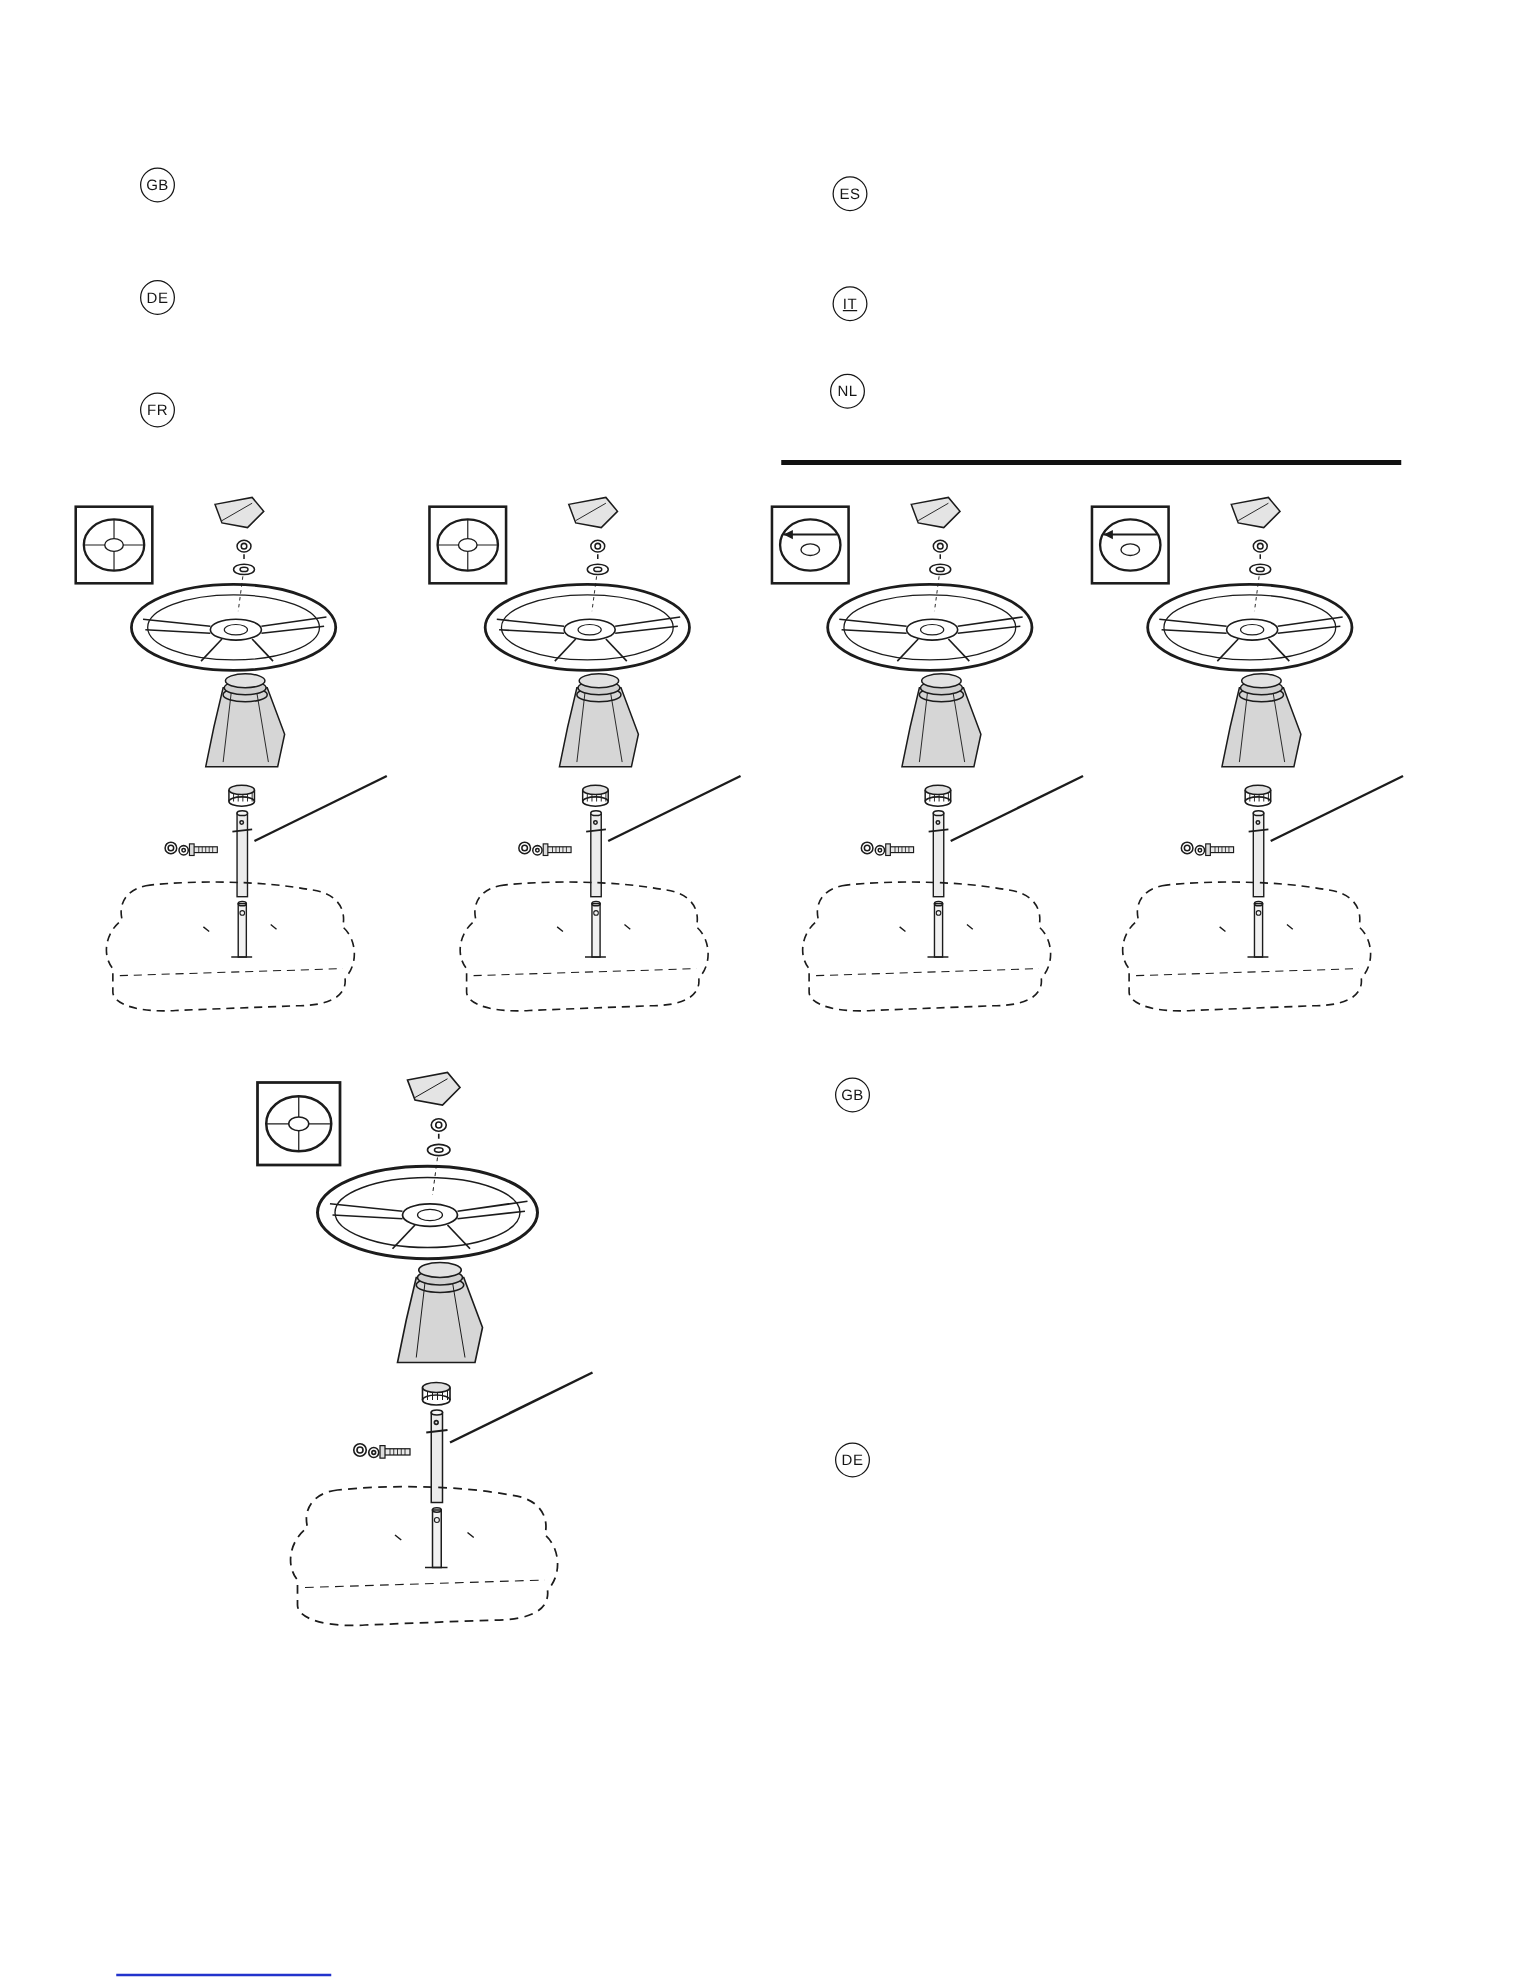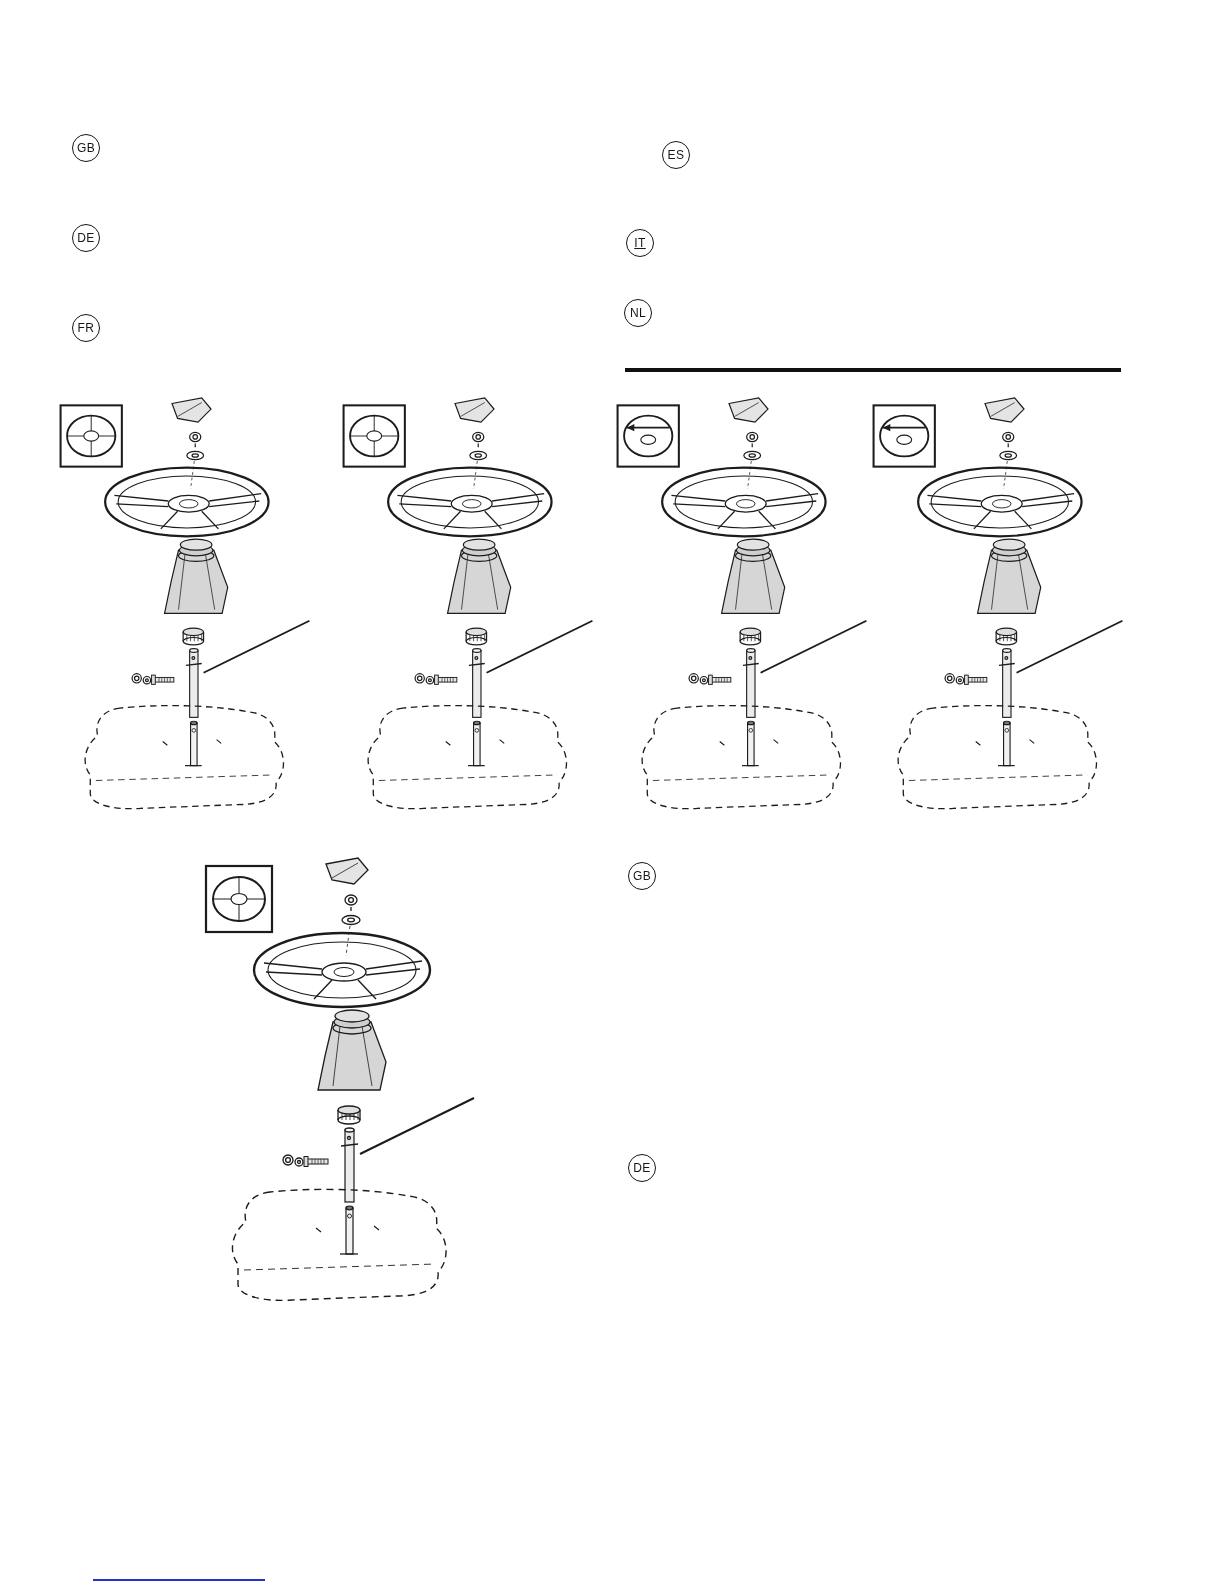--- a/index.html
+++ b/index.html
@@ -15,20 +15,21 @@
   .badge {
     position:absolute;
     width:28px; height:28px;
     border:1.7px solid #161616;
     border-radius:50%;
     display:flex; align-items:center; justify-content:center;
     font-size:12px; font-weight:400; letter-spacing:0.4px;
     color:#161616;
     box-sizing:border-box;
     background:#fff;
+    margin-left:40px;
   }
   .divider {
     position:absolute;
     left:625px; top:368px;
     width:496px; height:4px;
     background:#111;
   }
   .diagram {
     position:absolute;
   }
@@ -137,21 +138,21 @@
   <div class="badge" style="left:72px; top:134px;">
     <span>GB</span>
   </div>
   <div class="badge" style="left:72px; top:224px;">
     <span>DE</span>
   </div>
   <div class="badge" style="left:72px; top:314px;">
     <span>FR</span>
   </div>
 
-  <div class="badge" style="left:662px; top:141px;">
+  <div class="badge" style="left:626px; top:141px;">
     <span>ES</span>
   </div>
   <div class="badge" style="left:626px; top:229px;text-decoration:underline;">
     <span>IT</span>
   </div>
   <div class="badge" style="left:624px; top:299px;">
     <span>NL</span>
   </div>
 
   <div class="divider"></div>

